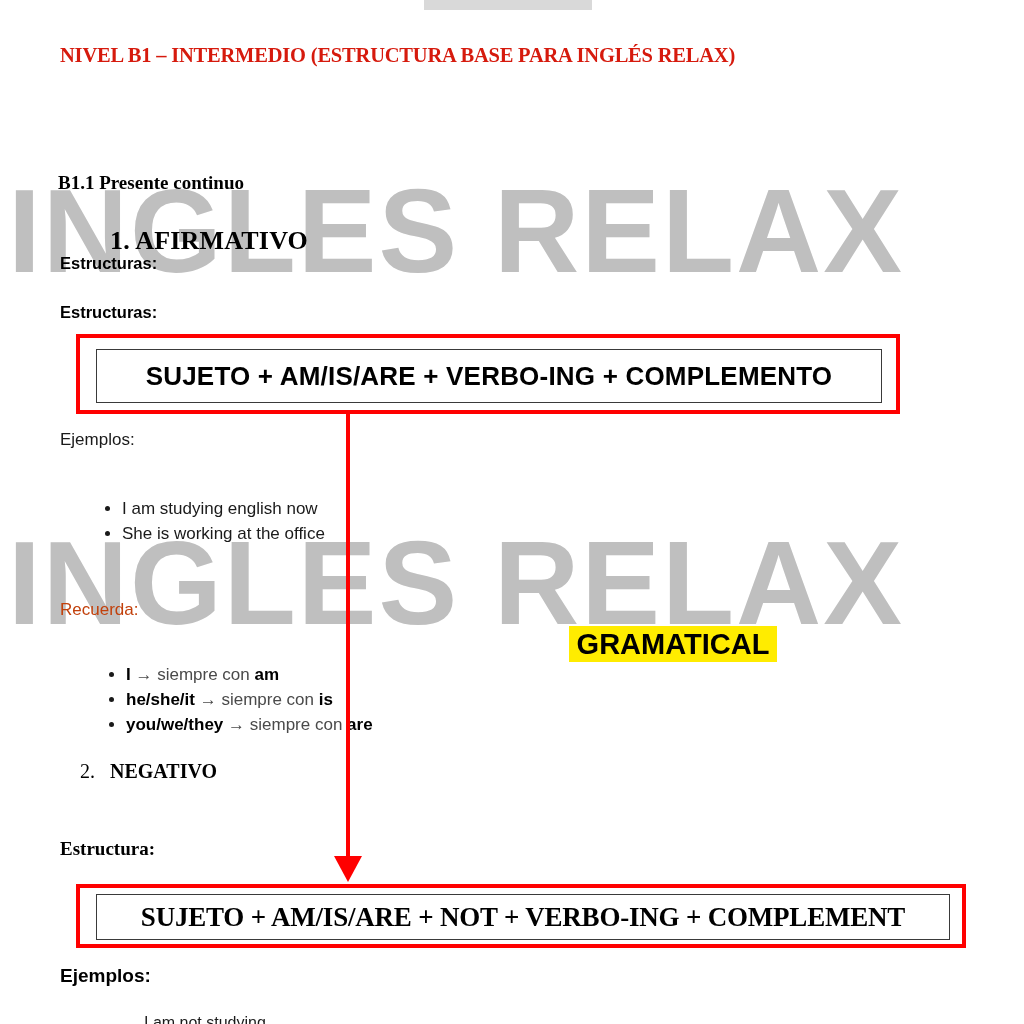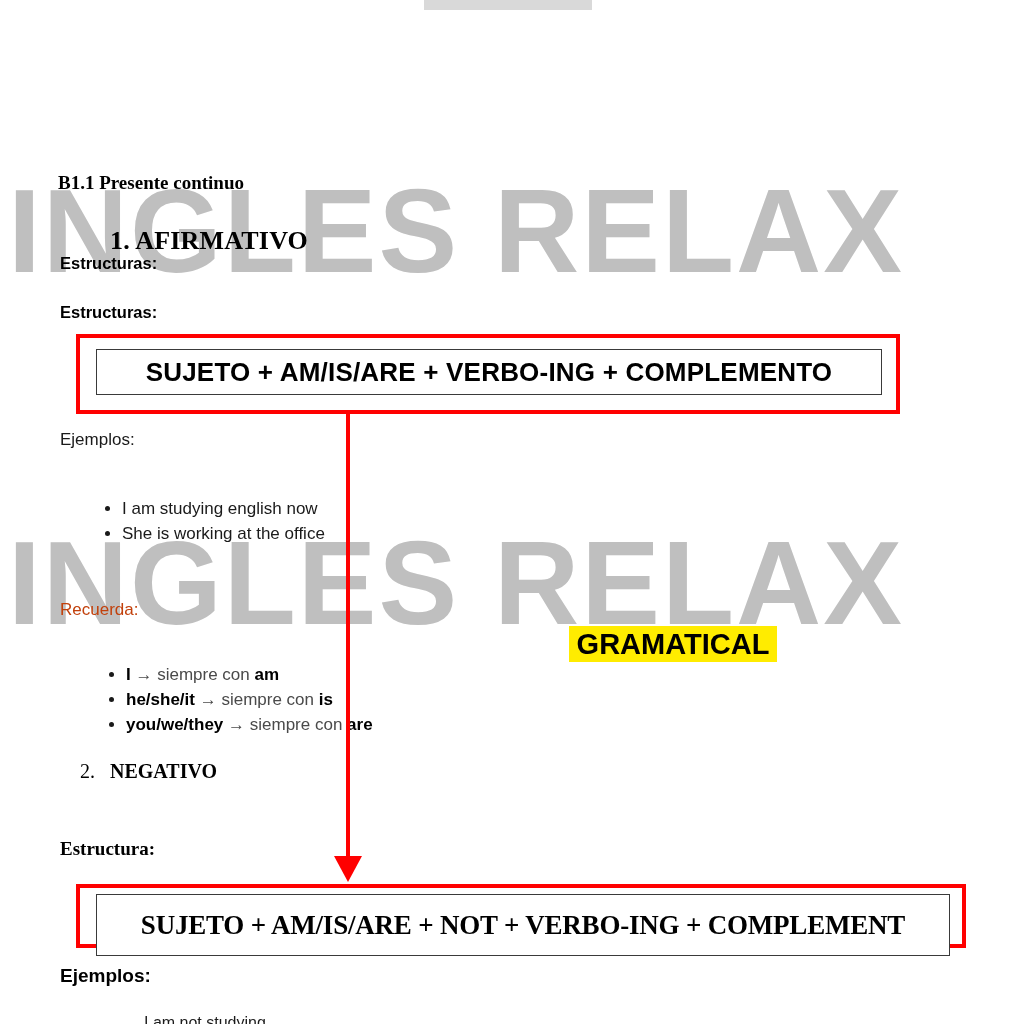--- a/index.html
+++ b/index.html
@@ -132,32 +132,32 @@
     box-sizing: border-box;
     display: flex;
     align-items: center;
     justify-content: center;
     text-align: center;
   }
   .inner-box-1 {
     top: 349px;
     left: 96px;
     width: 786px;
-    height: 46px;
+    height: 54px;
     font-family: "Liberation Sans", sans-serif;
     font-weight: 700;
     font-size: 26px;
     letter-spacing: 0.2px;
     text-align: center;
   }
   .inner-box-2 {
     top: 894px;
     left: 96px;
     width: 854px;
-    height: 62px;
+    height: 46px;
     font-family: "Liberation Serif", serif;
     font-weight: 700;
     font-size: 27px;
     letter-spacing: -0.2px;
   }
 
   
   .arrow-line {
     position: absolute;
     top: 414px;
@@ -295,20 +295,21 @@
 </head>
 <body>
 
 <div class="top-stub"></div>
 
 <div class="watermark watermark-1">INGLES RELAX</div>
 <div class="watermark watermark-2">INGLES RELAX</div>
 
 <div class="doc">
 
+  <div class="title">NIVEL B1 – INTERMEDIO (ESTRUCTURA BASE PARA INGLÉS RELAX)</div>
 
 
   <div class="section-head">B1.1 Presente continuo</div>
 
   <div class="num-item-1">1.  AFIRMATIVO</div>
 
   <div class="estructuras-ghost">Estructuras:</div>
 
   <div class="estructuras-label">Estructuras:</div>
 

